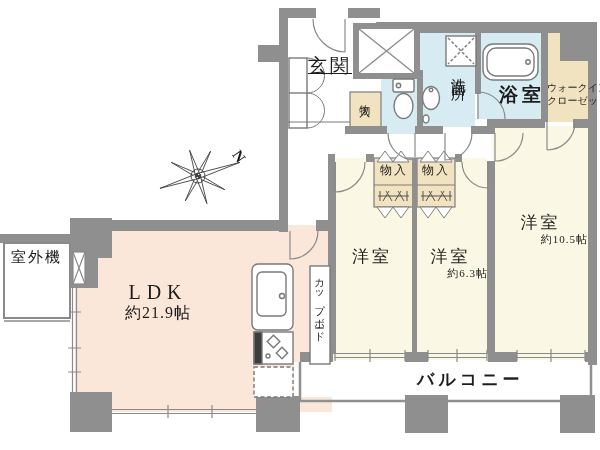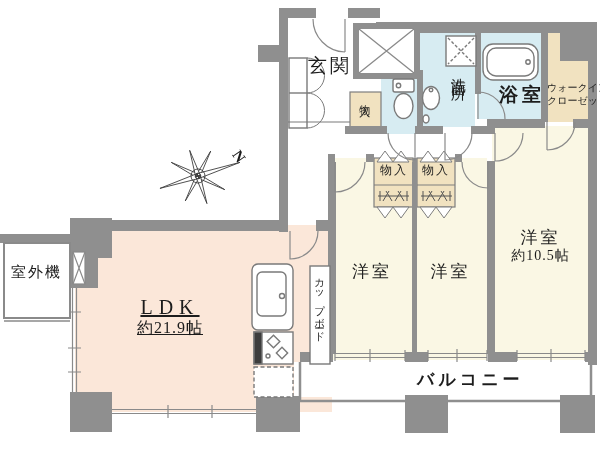--- a/index.html
+++ b/index.html
@@ -3,33 +3,33 @@
 <meta charset="utf-8">
 <style>
   html,body{margin:0;padding:0;background:#fff;}
   #stage{
     position:relative;width:600px;height:450px;background:#fff;overflow:hidden;
     font-family:"Liberation Serif","DejaVu Serif",serif;color:var(--c-text,#1c1c1c);
   }
   #plan-svg{position:absolute;left:0;top:0;}
   .lbl{position:absolute;white-space:nowrap;color:var(--c-text,#1c1c1c);line-height:1.15;}
   .vert{writing-mode:vertical-rl;text-orientation:mixed;}
-  .center{text-align:center;white-space:normal;margin-top:15px;}
+  .center{text-align:center;white-space:normal;}
   .room-name{font-size:17px;letter-spacing:3px;}
-  .room-size{font-size:14px;letter-spacing:1px;}
-  .genkan{font-size:19px;letter-spacing:3px;top:55px;left:308px;}
+  .room-size{font-size:11px;letter-spacing:1px;text-align:right;}
+  .genkan{font-size:19px;letter-spacing:3px;top:55px;left:308px;text-decoration:underline;}
   .yokushitsu{font-size:19px;letter-spacing:4px;top:84px;left:499px;font-weight:bold;}
   .senmenjo{font-size:15px;letter-spacing:4px;top:66px;left:449px;}
   .monoire-genkan{font-size:11px;letter-spacing:1px;top:96px;left:358px;}
   .wic-line{font-size:10px;letter-spacing:0;}
   .closet-lbl{font-size:12px;letter-spacing:2px;width:36px;text-align:center;}
   .bed1{left:331px;top:247px;width:82px;}
   .bed2{left:413px;top:247px;width:75px;}
   .bed3{left:493px;top:213px;width:95px;}
-  .ldk-box{left:116px;top:281px;width:108px;text-decoration:underline;}
+  .ldk-box{left:104px;top:281px;width:108px;}
   .ldk-name{font-size:20px;letter-spacing:6px;}
   .ldk-size{font-size:16px;letter-spacing:1px;}
   .balcony{font-size:17px;letter-spacing:4px;top:370px;left:417px;font-weight:bold;}
   .outdoor{left:5px;top:249px;width:63px;font-size:15px;letter-spacing:2px;text-align:center;}
   .cupboard{font-size:10.5px;letter-spacing:1px;top:271px;left:313px;}
   .north{font-size:15px;font-weight:bold;top:148px;left:233px;transform:rotate(55deg);}
 </style>
 </head>
 <body>
 
@@ -229,20 +229,21 @@
   <div class="lbl wic-line" style="top:82px;left:547px;">ウォークイン</div>
   <div class="lbl wic-line" style="top:95px;left:547px;">クローゼット</div>
   <div class="lbl closet-lbl" style="top:164px;left:376px;">物入</div>
   <div class="lbl closet-lbl" style="top:164px;left:418px;">物入</div>
 
   <div class="lbl center bed1">
     <div class="room-name">洋室</div>
   </div>
   <div class="lbl center bed2">
     <div class="room-name">洋室</div>
+    <div class="room-size">約6.3帖</div>
   </div>
   <div class="lbl center bed3">
     <div class="room-name">洋室</div>
     <div class="room-size">約10.5帖</div>
   </div>
   <div class="lbl center ldk-box">
     <div class="ldk-name">LDK</div>
     <div class="ldk-size">約21.9帖</div>
   </div>
   <div class="lbl vert cupboard">カップボード</div>

